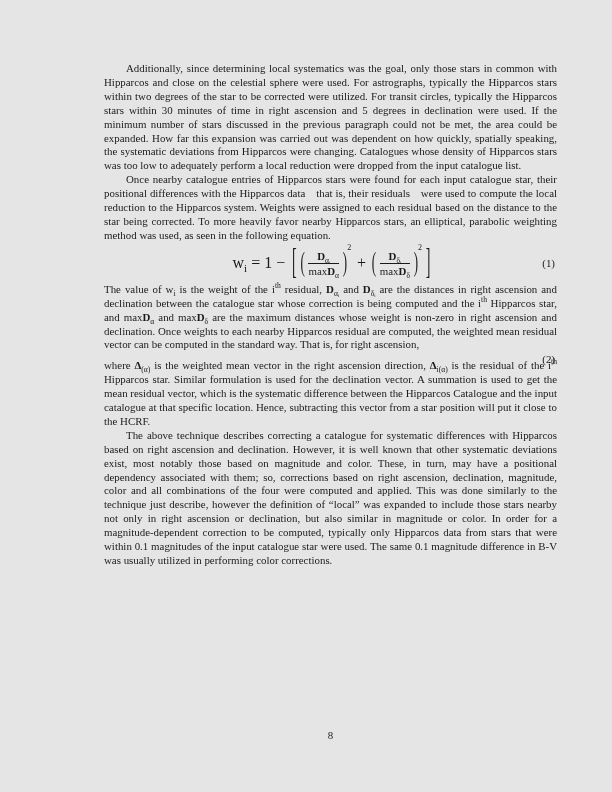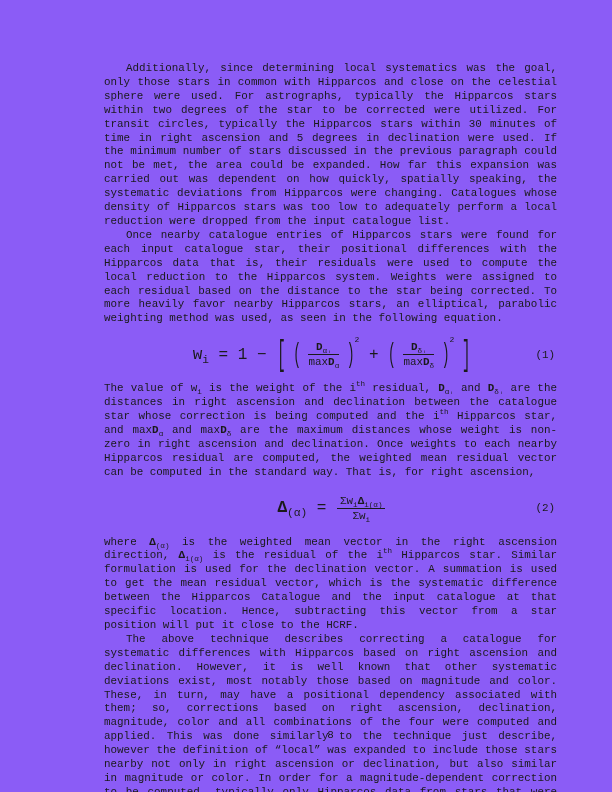--- a/index.html
+++ b/index.html
@@ -4,22 +4,22 @@
 <style>
   html, body {
     margin: 0;
     padding: 0;
     background: #ffffff;
   }
   .page {
     position: relative;
     width: 612px;
     height: 792px;
-    background: #8b5cf6;
-    font-family: Liberation Mono, monospace;
+    background: #e5e5e5;
+    font-family: Liberation Serif, serif;
     color: #1a1a1a;
     overflow: hidden;
   }
   .content {
     position: absolute;
     left: 104px;
     top: 62px;
     width: 453px;
     font-size: 10.9px;
     line-height: 13.9px;
@@ -53,21 +53,21 @@
     right: 2px;
     top: 50%;
     transform: translateY(-50%);
     font-size: 10.9px;
   }
   .frac {
     display: inline-block;
     vertical-align: middle;
     text-align: center;
     font-size: 10.9px;
-    margin: 8px 1px;
+    margin: 0 1px;
   }
   .frac .num {
     display: block;
     padding: 0 3px 1px 3px;
     border-bottom: 1px solid #1a1a1a;
   }
   .frac .den {
     display: block;
     padding-top: 1px;
   }
@@ -133,27 +133,20 @@
         </span>
         <span class="paren">)</span><sup class="eq-sup">2</sup>
         <span class="bracket">]</span>
       </span>
       <span class="eq-number">(1)</span>
     </div>
 
     <p class="para">The value of w<sub>i</sub> is the weight of the i<sup>th</sup> residual, <b>D</b><sub>αᵢ</sub> and <b>D</b><sub>δᵢ</sub> are the distances in right ascension and declination between the catalogue star whose correction is being computed and the i<sup>th</sup> Hipparcos star, and max<b>D</b><sub>α</sub> and max<b>D</b><sub>δ</sub> are the maximum distances whose weight is non-zero in right ascension and declination. Once weights to each nearby Hipparcos residual are computed, the weighted mean residual vector can be computed in the standard way. That is, for right ascension,</p>
 
     <div class="equation">
-      <span class="eq-math">
-        <span class="eq-lhs"><b>Δ</b><sub>(α)</sub> =</span>
-        <span class="frac">
-          <span class="num">Σw<sub>i</sub><b>Δ</b><sub>i(α)</sub></span>
-          <span class="den">Σw<sub>i</sub></span>
-        </span>
-      </span>
       <span class="eq-number">(2)</span>
     </div>
 
     <p class="para">where <b>Δ</b><sub>(α)</sub> is the weighted mean vector in the right ascension direction, <b>Δ</b><sub>i(α)</sub> is the residual of the i<sup>th</sup> Hipparcos star. Similar formulation is used for the declination vector. A summation is used to get the mean residual vector, which is the systematic difference between the Hipparcos Catalogue and the input catalogue at that specific location. Hence, subtracting this vector from a star position will put it close to the HCRF.</p>
 
     <p class="para indented">The above technique describes correcting a catalogue for systematic differences with Hipparcos based on right ascension and declination. However, it is well known that other systematic deviations exist, most notably those based on magnitude and color. These, in turn, may have a positional dependency associated with them; so, corrections based on right ascension, declination, magnitude, color and all combinations of the four were computed and applied. This was done similarly to the technique just describe, however the definition of “local” was expanded to include those stars nearby not only in right ascension or declination, but also similar in magnitude or color. In order for a magnitude-dependent correction to be computed, typically only Hipparcos data from stars that were within 0.1 magnitudes of the input catalogue star were used. The same 0.1 magnitude difference in B-V was usually utilized in performing color corrections.</p>
 
   </div>
 
   <div class="page-number">8</div>

